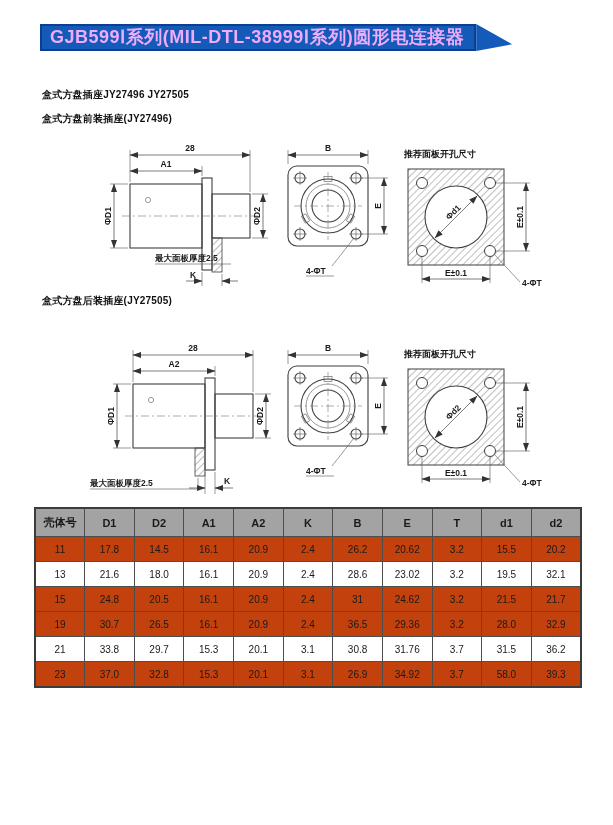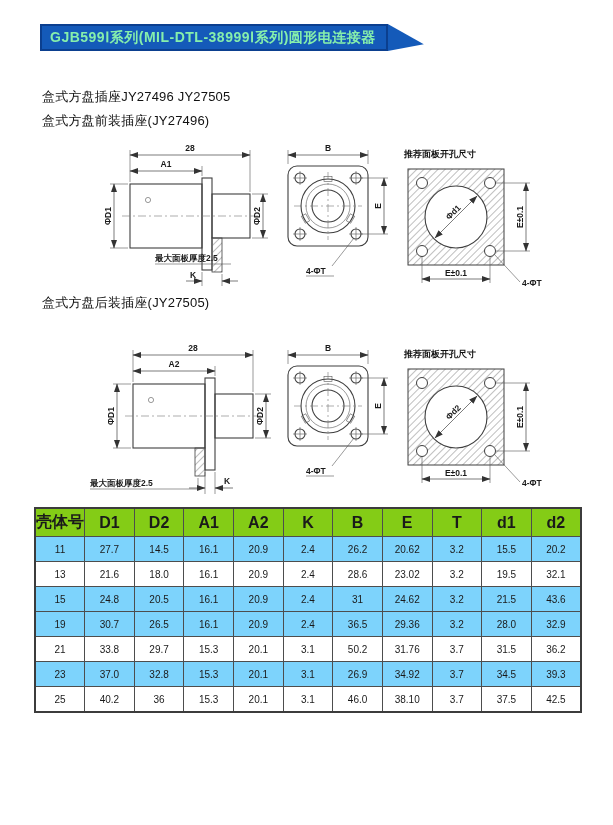--- a/index.html
+++ b/index.html
@@ -3,49 +3,49 @@
 <meta charset="utf-8">
 <style>
   html,body { margin:0; padding:0; background:#e8e8e8; }
   .page {
     position:relative; width:613px; height:825px; margin:0 auto;
     background:#ffffff; font-family:"Liberation Sans", sans-serif; overflow:hidden;
   }
   
   .banner { position:absolute; left:40px; top:24px; height:27px; display:flex; }
   .banner-box {
-    background:#145ab9; border:2px solid #0b3f8f; color:#86efac;
-    font-weight:bold; font-size:14px; line-height:23px; padding:0 10px 0 8px;
+    background:#145ab9; border:2px solid #0b3f8f; color:#f0abfc;
+    font-weight:bold; font-size:18px; line-height:23px; padding:0 10px 0 8px;
     letter-spacing:0.5px; white-space:nowrap;
   }
   .banner-tail {
     width:36px; height:27px; background:#145ab9;
     clip-path: polygon(0 0, 100% 75%, 0 100%);
   }
   
-  .h { position:absolute; font-weight:normal; font-size:13px; color:#111; letter-spacing:0.2px; }
+  .h { position:absolute; font-weight:bold; font-size:10px; color:#111; letter-spacing:0.2px; }
   
   .fig { position:absolute; }
   svg { display:block; }
   .ln   { stroke:#3f3f3f; stroke-width:1.1; fill:none; }
   .thin { stroke:#555; stroke-width:0.6; fill:none; }
   .dim  { stroke:#444; stroke-width:0.7; fill:none; }
   .cl   { stroke:#777; stroke-width:0.6; stroke-dasharray:8 3 2 3; fill:none; }
   .svgt { font-family:"Liberation Sans",sans-serif; font-size:8.5px; font-weight:bold; fill:#1a1a1a; }
   .svgtitle { font-family:"Liberation Sans",sans-serif; font-size:9px; font-weight:bold; fill:#111; }
   
   .spec-table-wrap { position:absolute; left:34px; top:507px; width:548px; }
   table.spec { border-collapse:collapse; width:100%; table-layout:fixed; border:2px solid #3c3c3c; }
   table.spec th, table.spec td {
     border:1px solid #4d4d4d; text-align:center; vertical-align:middle;
     font-size:10px; color:#1a1a1a; padding:0;
   }
-  table.spec th { background:#84cc16; font-weight:bold; height:27px; font-size:16px; }
+  table.spec th { background:#a3a3a3; font-weight:bold; height:27px; font-size:11px; }
   table.spec td { background:#ffffff; height:24px; }
-  table.spec tr.alt td { background:#7dd3fc; }
+  table.spec tr.alt td { background:#c2410c; }
 </style>
 </head>
 <body>
 
 <div class="page">
 
   <svg width="0" height="0" style="position:absolute">
     <defs>
       <marker id="arr" markerWidth="9" markerHeight="8" refX="8" refY="4" orient="auto-start-reverse" markerUnits="userSpaceOnUse">
         <path d="M0,1 L8.5,4 L0,7 z" fill="#333"></path>
@@ -268,21 +268,21 @@
             <th>B</th>
             <th>E</th>
             <th>T</th>
             <th>d1</th>
             <th>d2</th>
           </tr>
         </thead>
       <tbody>
           <tr class="alt">
             <td>11</td>
-            <td>27.7</td>
+            <td>17.8</td>
             <td>14.5</td>
             <td>16.1</td>
             <td>20.9</td>
             <td>2.4</td>
             <td>26.2</td>
             <td>20.62</td>
             <td>3.2</td>
             <td>15.5</td>
             <td>20.2</td>
           </tr>
@@ -303,21 +303,21 @@
             <td>15</td>
             <td>24.8</td>
             <td>20.5</td>
             <td>16.1</td>
             <td>20.9</td>
             <td>2.4</td>
             <td>31</td>
             <td>24.62</td>
             <td>3.2</td>
             <td>21.5</td>
-            <td>43.6</td>
+            <td>21.7</td>
           </tr>
           <tr class="alt">
             <td>19</td>
             <td>30.7</td>
             <td>26.5</td>
             <td>16.1</td>
             <td>20.9</td>
             <td>2.4</td>
             <td>36.5</td>
             <td>29.36</td>
@@ -325,49 +325,36 @@
             <td>28.0</td>
             <td>32.9</td>
           </tr>
           <tr>
             <td>21</td>
             <td>33.8</td>
             <td>29.7</td>
             <td>15.3</td>
             <td>20.1</td>
             <td>3.1</td>
-            <td>50.2</td>
+            <td>30.8</td>
             <td>31.76</td>
             <td>3.7</td>
             <td>31.5</td>
             <td>36.2</td>
           </tr>
           <tr class="alt">
             <td>23</td>
             <td>37.0</td>
             <td>32.8</td>
             <td>15.3</td>
             <td>20.1</td>
             <td>3.1</td>
             <td>26.9</td>
             <td>34.92</td>
             <td>3.7</td>
-            <td>34.5</td>
+            <td>58.0</td>
             <td>39.3</td>
-          </tr>
-          <tr>
-            <td>25</td>
-            <td>40.2</td>
-            <td>36</td>
-            <td>15.3</td>
-            <td>20.1</td>
-            <td>3.1</td>
-            <td>46.0</td>
-            <td>38.10</td>
-            <td>3.7</td>
-            <td>37.5</td>
-            <td>42.5</td>
           </tr>
         </tbody>
     </table>
   </div>
 
 </div>
 
 </body></html>

